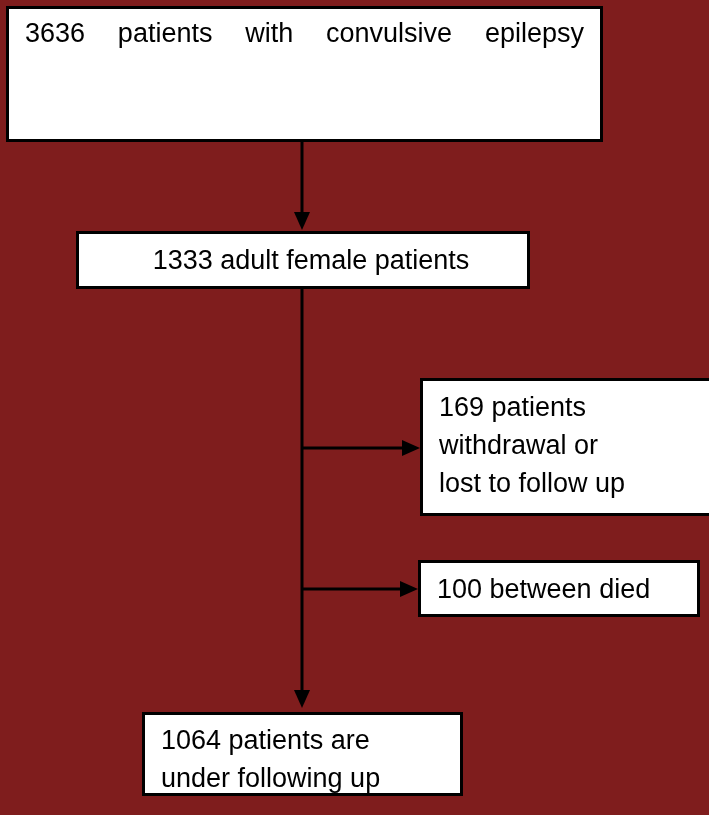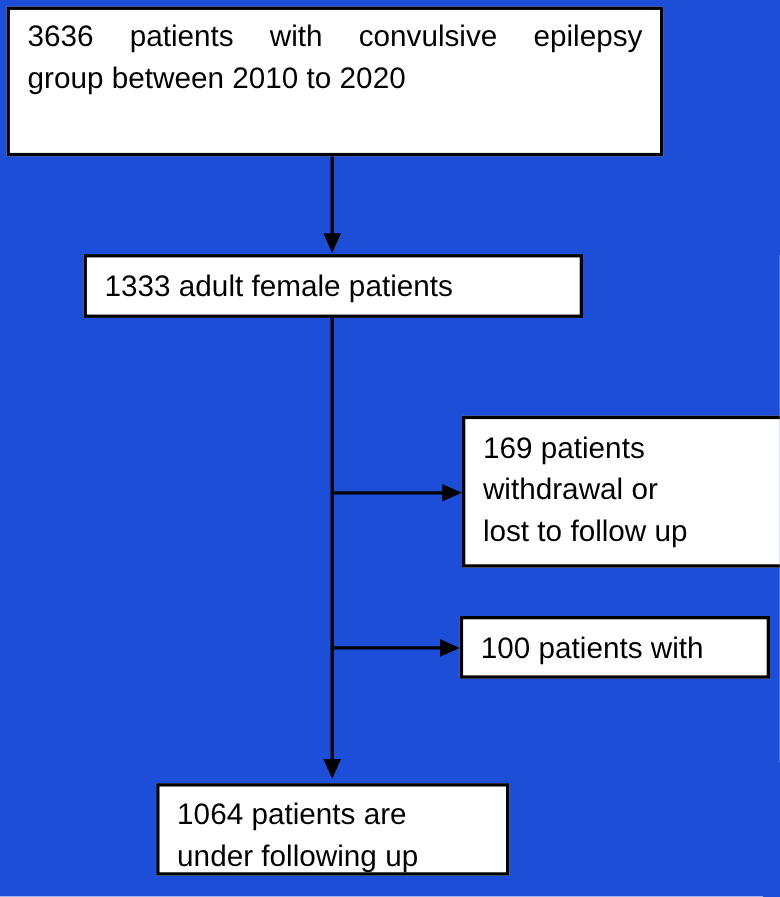--- a/index.html
+++ b/index.html
@@ -4,21 +4,21 @@
 <style>
   html, body {
     margin: 0;
     padding: 0;
     background: #ffffff;
   }
   .canvas {
     position: relative;
     width: 709px;
     height: 815px;
-    background: #1d4ed8;
+    background: #7f1d1d;
     font-family: "Liberation Sans", "DejaVu Sans", sans-serif;
     color: #000000;
     overflow: hidden;
   }
   .connectors {
     position: absolute;
     left: 0;
     top: 0;
     z-index: 1;
   }
@@ -50,20 +50,21 @@
     text-align: left;
   }
   .node-adult-female {
     left: 76px;
     top: 231px;
     width: 454px;
     height: 58px;
     display: flex;
     align-items: center;
     padding-left: 16px;
+    justify-content: center;
   }
   .node-withdrawal {
     left: 420px;
     top: 378px;
     width: 305px;
     height: 138px;
     padding: 7px 8px 0 16px;
   }
   .node-died {
     left: 418px;
@@ -97,31 +98,30 @@
 
     <line x1="302" y1="448" x2="403" y2="448" stroke="#000000" stroke-width="3"></line>
     <polygon points="402,440 402,456 420,448" fill="#000000"></polygon>
 
     <line x1="302" y1="589" x2="401" y2="589" stroke="#000000" stroke-width="3"></line>
     <polygon points="400,581 400,597 418,589" fill="#000000"></polygon>
   </svg>
 
   <div class="node node-enrolled">
     <div class="jline">3636 patients with convulsive epilepsy</div>
-    <div class="lline">group between 2010 to 2020</div>
   </div>
 
   <div class="node node-adult-female">
     <span>1333 adult female patients</span>
   </div>
 
   <div class="node node-withdrawal multiline">169 patients
 withdrawal or
 lost to follow up</div>
 
   <div class="node node-died">
-    <span>100 patients with</span>
+    <span>100 between died</span>
   </div>
 
   <div class="node node-follow-up multiline">1064 patients are
 under following up</div>
 
 </div>
 
 </body></html>

